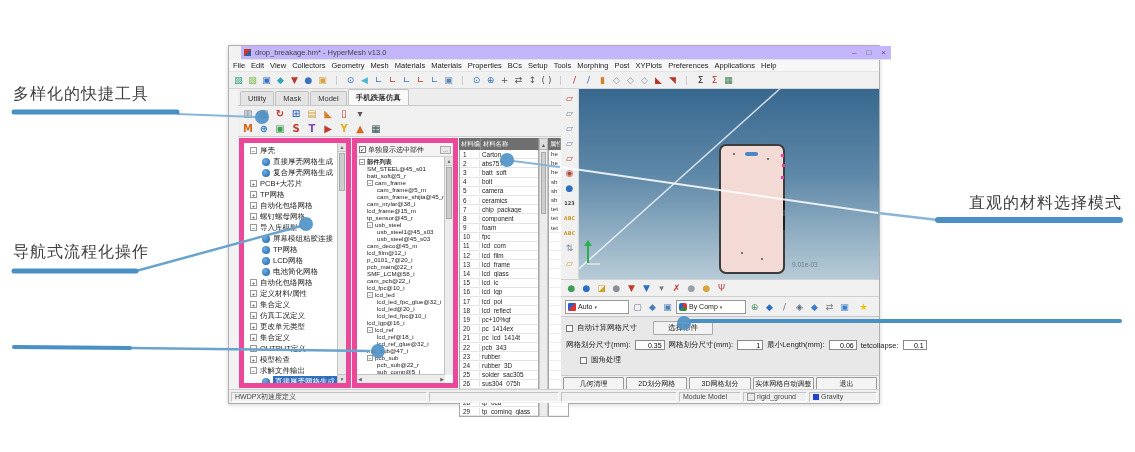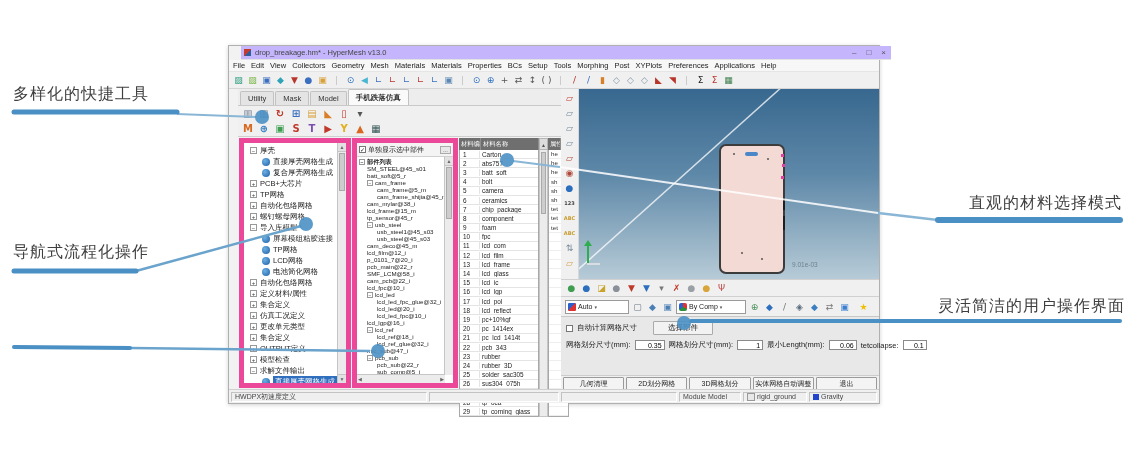--- a/index.html
+++ b/index.html
@@ -106,21 +106,20 @@
   .sq{width:6px;height:6px;flex:none;}
 </style>
 </head>
 <body>
 
 <div id="canvas">
 
   <div class="ann" style="left:13px;top:84px;">多样化的快捷工具</div>
   <div class="ann" style="left:13px;top:242px;">导航式流程化操作</div>
   <div class="ann r" style="right:13px;top:193px;">直观的材料选择模式</div>
-  <div class="ann r" style="right:10px;top:296px;">灵活简洁的用户操作界面</div>
 
   <svg id="overlay" width="1135" height="452">
     <line x1="177" y1="114" x2="256" y2="117" stroke="#8ab6d6" stroke-width="2"></line>
     <line x1="14" y1="112" x2="177" y2="112" stroke="#4a90c4" stroke-width="5" stroke-linecap="round"></line>
     <circle cx="262" cy="117" r="7" fill="#4a90c4" opacity="0.9"></circle>
     <line x1="136" y1="271" x2="301" y2="226" stroke="#6aa3cc" stroke-width="2.5"></line>
     <line x1="14" y1="271" x2="136" y2="271" stroke="#4a90c4" stroke-width="5" stroke-linecap="round"></line>
     <circle cx="306" cy="224" r="7" fill="#4a90c4" opacity="0.9"></circle>
     <line x1="130" y1="348" x2="370" y2="351" stroke="#6aa3cc" stroke-width="2.5"></line>
     <line x1="14" y1="347" x2="130" y2="348" stroke="#4a90c4" stroke-width="4" stroke-linecap="round"></line>
@@ -876,20 +875,24 @@
         <div class="mp-row">
           <span>网格划分尺寸(mm):</span>
           <input class="mp-input" style="width: 30px;" value="0.35">
           <span>网格划分尺寸(mm):</span>
           <input class="mp-input" style="width: 26px;" value="1">
           <span>最小Length(mm):</span>
           <input class="mp-input" style="width: 28px;" value="0.06">
           <span>tetcollapse:</span>
           <input class="mp-input" style="width: 24px;" value="0.1">
         </div>
+        <div class="mp-row" style="padding-left:14px;">
+          <span class="cb"></span>
+          <span>圆角处理</span>
+        </div>
       </div>
 
       <div id="btnrow">
         <span class="bbtn">几何清理</span>
           <span class="bbtn">2D划分网格</span>
           <span class="bbtn">3D网格划分</span>
           <span class="bbtn">实体网格自动调整</span>
           <span class="bbtn">退出</span>
       </div>
     </div>

